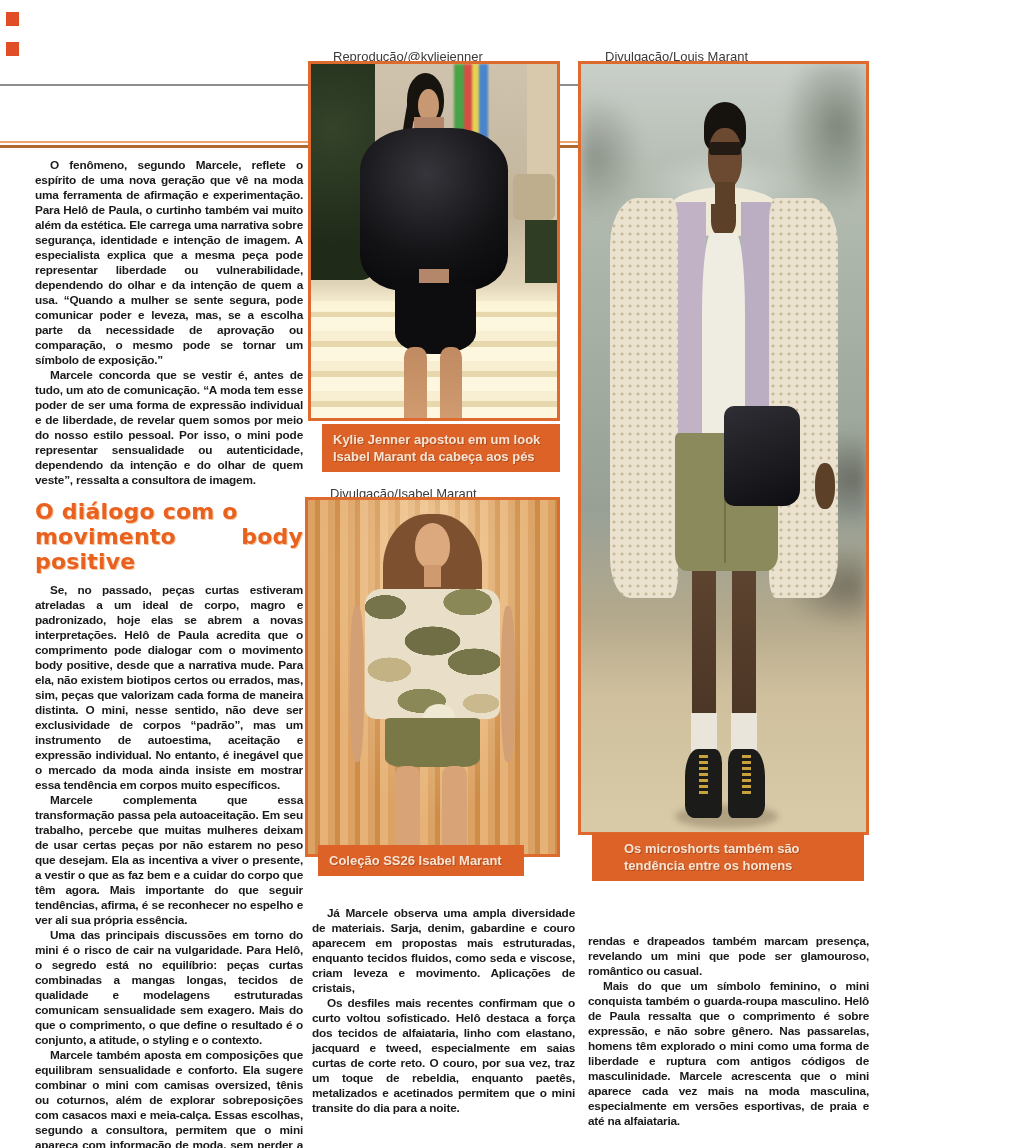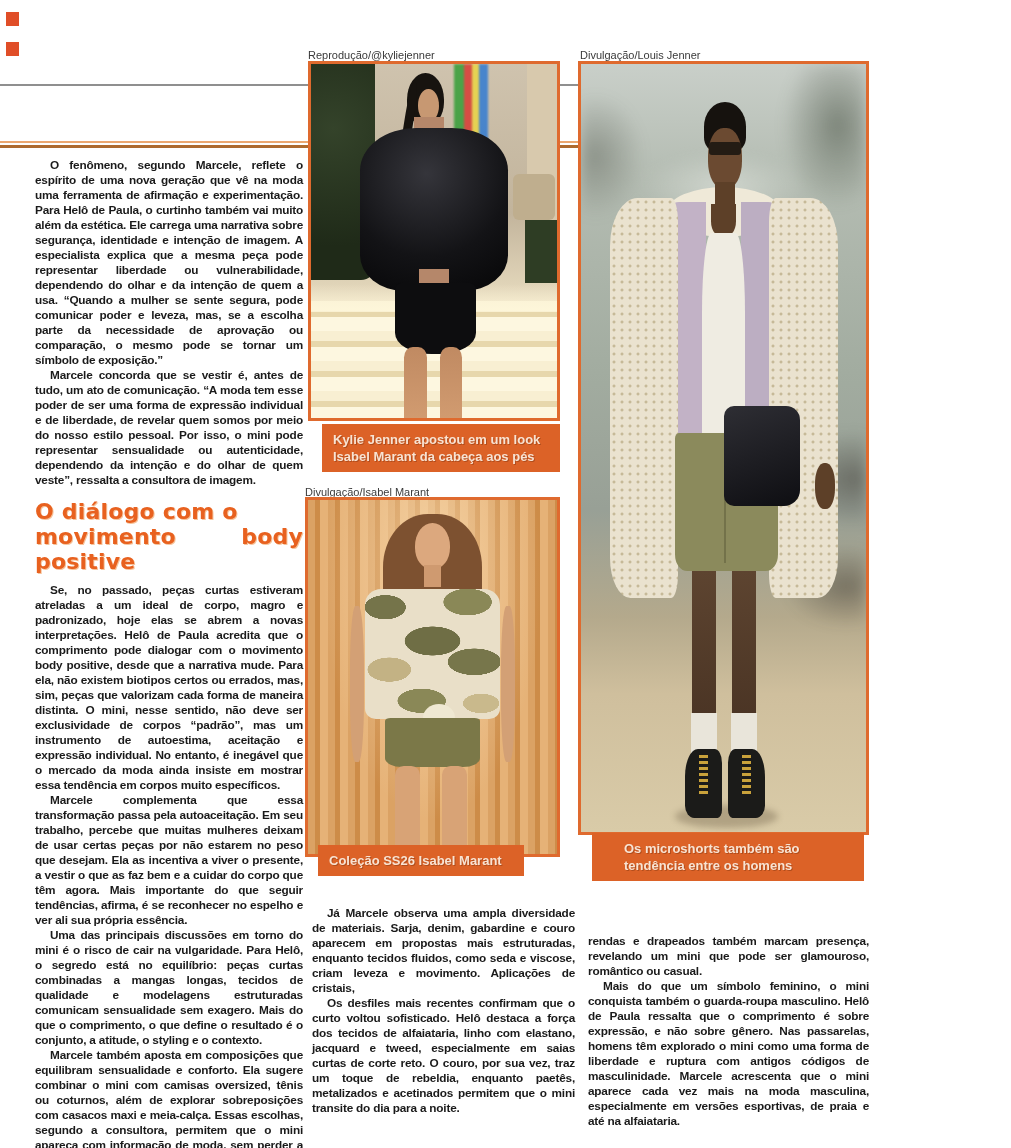--- a/index.html
+++ b/index.html
@@ -20,21 +20,21 @@
   .col-mid   { left:312px; top:906px; width:263px; }
   .col-right { left:588px; top:934px; width:281px; }
   .para { text-indent:15px;font-weight:bold; }
   .noindent { text-indent:0; }
   .orange-h {
     font-family:"DejaVu Sans", sans-serif; font-weight:bold; color:#e8611f;
     font-size:22px; line-height:25px; margin:11px 0 9px; white-space:pre-line;
     letter-spacing:0.2px; text-shadow:1px 1px 0 #f6c49c;
   }
   
-  .credit { position:absolute; font-size:11px; color:#3a3a3a; letter-spacing:0; z-index:3; }
+  .credit { position:absolute; font-size:13px; color:#3a3a3a; letter-spacing:0; z-index:3;margin-left:25px; }
   .credit-kylie  { left:308px; top:49px; }
   .credit-lv     { left:580px; top:49px; }
   .credit-isabel { left:305px; top:486px; }
   
   .caption {
     position:absolute; background:#dc6227; color:#f8e3d3; z-index:4;
     font-weight:bold; font-size:13px; line-height:17px; padding:7px 11px;
     white-space:pre-line; text-shadow:1px 1px 0 rgba(140,60,20,0.55);
   }
   .caption-kylie  { left:322px; top:424px; width:238px; }
@@ -132,21 +132,21 @@
 
 <div class="page">
 
   <div class="rule-gray"></div>
   <div class="rule-orange-light"></div>
   <div class="rule-orange-dark"></div>
   <div class="corner-mark mark1"></div>
   <div class="corner-mark mark2"></div>
 
   <div class="credit credit-kylie">Reprodução/@kyliejenner</div>
-  <div class="credit credit-lv">Divulgação/Louis Jenner</div>
+  <div class="credit credit-lv">Divulgação/Louis Marant</div>
   <div class="credit credit-isabel">Divulgação/Isabel Marant</div>
 
   <div class="photo ph-kylie">
     <div class="k-bg"></div>
     <div class="k-hedge-l"></div>
     <div class="k-art"></div>
     <div class="k-wallcol"></div>
     <div class="k-bench"></div>
     <div class="k-hedge-r"></div>
     <div class="k-steps"></div>

